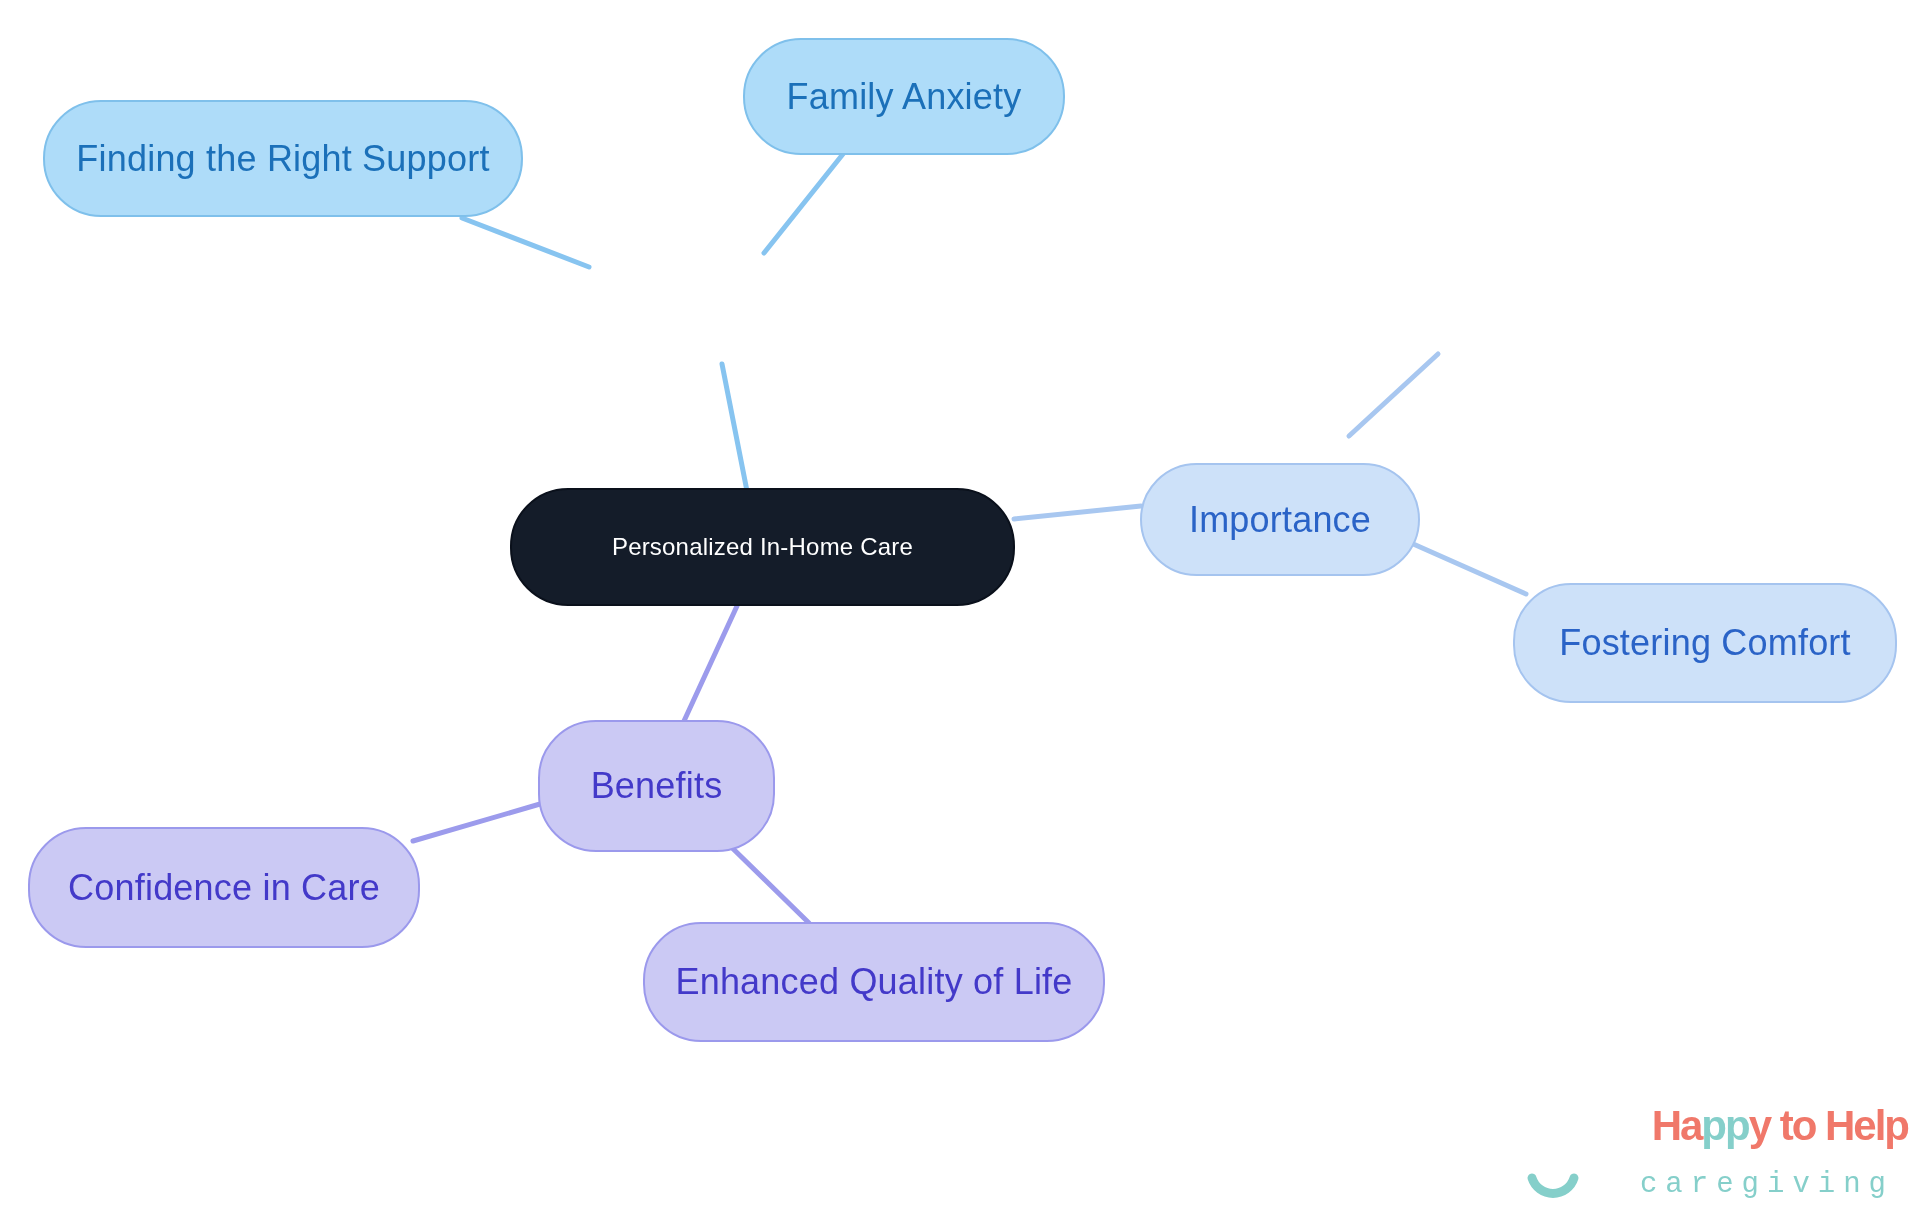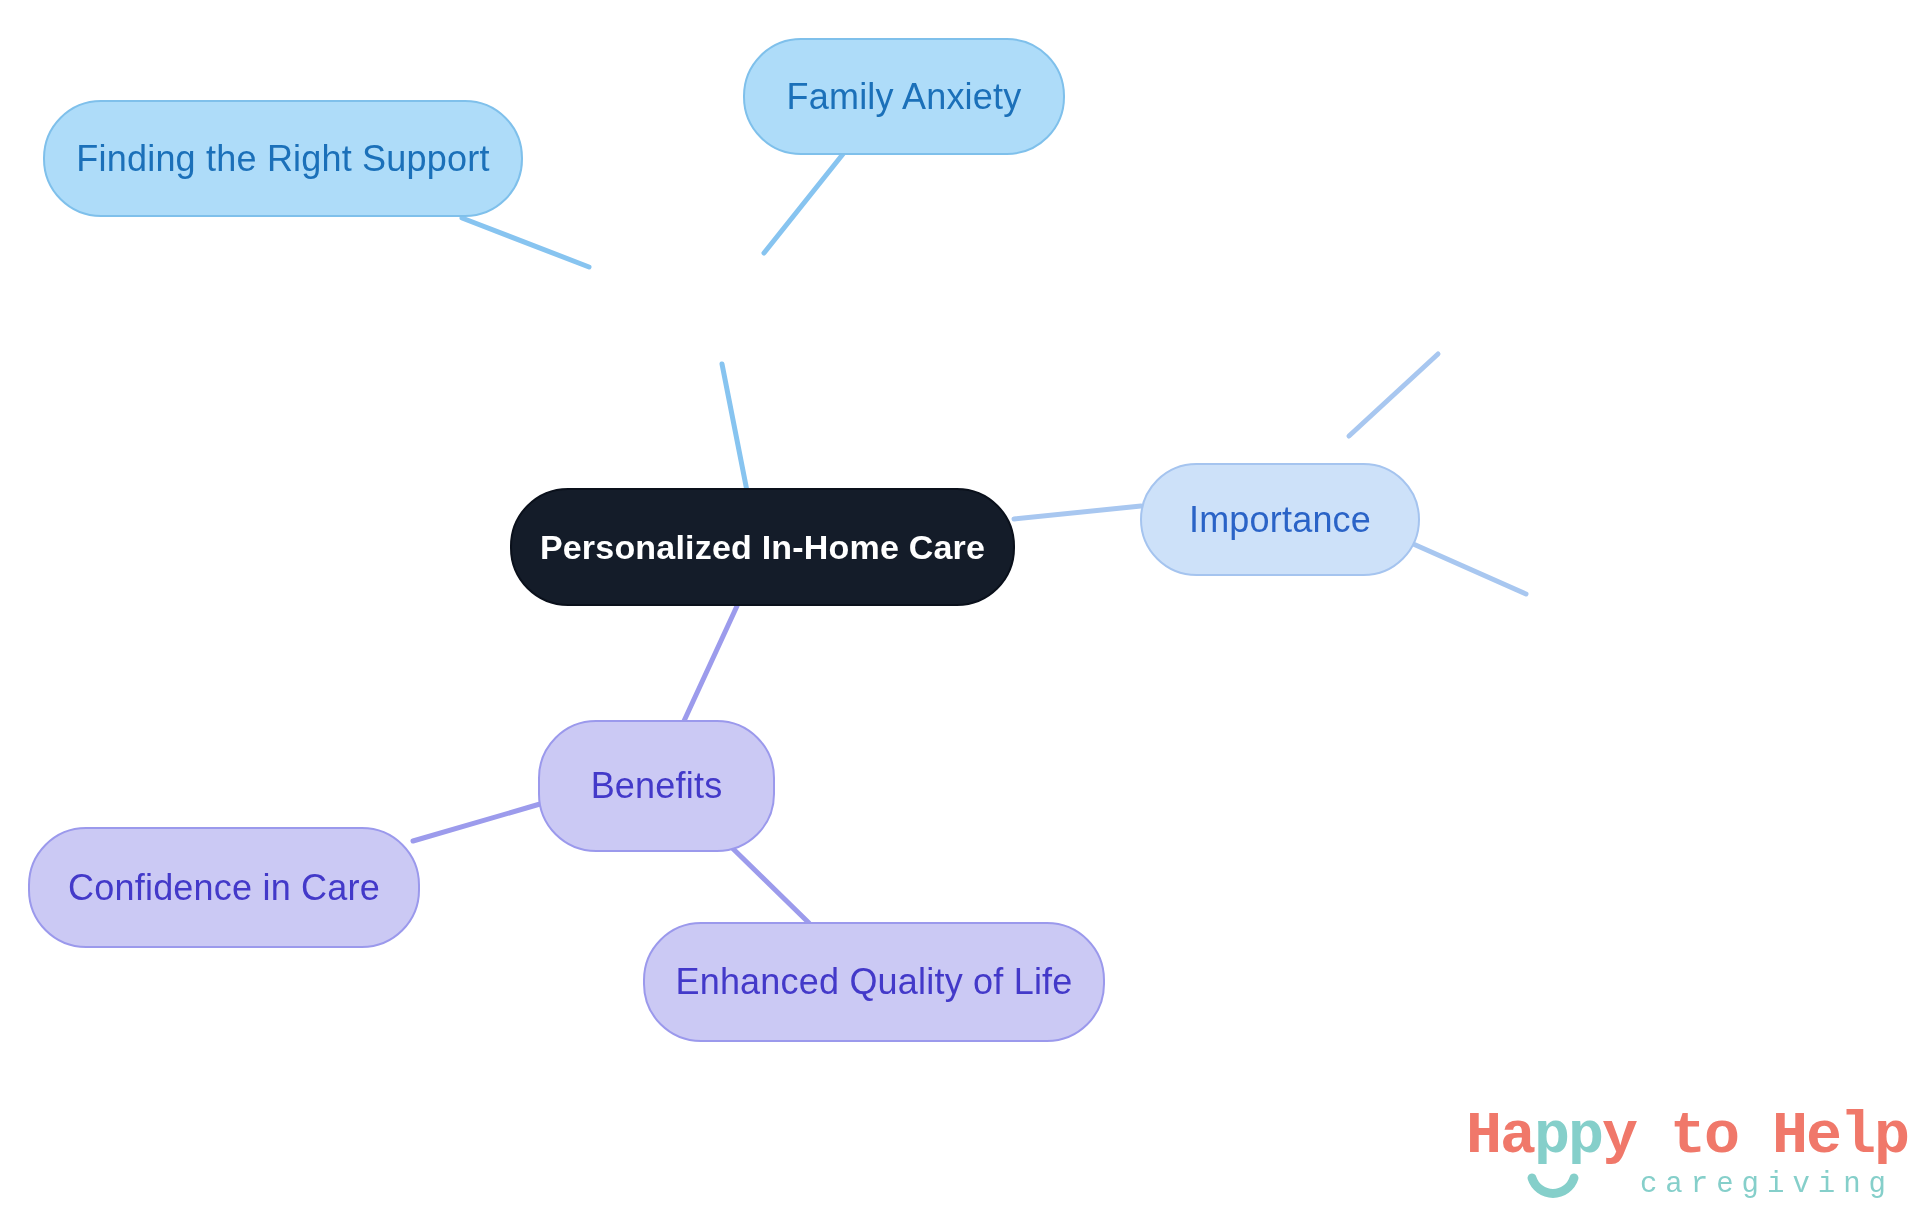--- a/index.html
+++ b/index.html
@@ -34,42 +34,41 @@
     font-size: 36px;
     letter-spacing: 0.2px;
     white-space: nowrap;
     cursor: pointer;
     z-index: 2;
   }
   .node .node-label {
     pointer-events: none;
   }
   .node.central {
-    font-size: 34px;
-    font-weight: bold;
+    font-size: 24px;
   }
   
   .logo {
     position: absolute;
     left: 1408px;
     top: 1100px;
     width: 510px;
     height: 112px;
     z-index: 3;
   }
   .logo-main {
     position: absolute;
     top: 2px;
     right: 10px;
-    font-size: 60px;
+    font-size: 42px;
     font-weight: 800;
     letter-spacing: -2px;
     line-height: 1.15;
     white-space: nowrap;
-    font-family: Liberation Mono, monospace;
+    font-family: Liberation Sans, sans-serif;
     text-align: right;
   }
   .logo-main .coral { color: var(--coral, #F0786A); }
   .logo-main .teal  { color: var(--teal, #85CFCA); }
   .logo-smile {
     position: absolute;
     left: 118px;
     top: 72px;
   }
   .logo-tagline {
@@ -105,20 +104,23 @@
     </div>
   <div class="node" style="left: 743px; top: 38px; width: 322px; height: 117px; background: rgb(174, 220, 249); border-color: rgb(127, 192, 235); color: rgb(27, 112, 185);">
       <span class="node-label">Family Anxiety</span>
     </div>
   <div class="node" style="left: 43px; top: 100px; width: 480px; height: 117px; background: rgb(174, 220, 249); border-color: rgb(127, 192, 235); color: rgb(27, 112, 185);">
       <span class="node-label">Finding the Right Support</span>
     </div>
   <div class="node" style="left: 1140px; top: 463px; width: 280px; height: 113px; background: rgb(205, 225, 249); border-color: rgb(165, 196, 239); color: rgb(42, 99, 199);">
       <span class="node-label">Importance</span>
     </div>
+  <div class="node" style="left: 1513px; top: 583px; width: 384px; height: 120px; background: rgb(205, 225, 249); border-color: rgb(165, 196, 239); color: rgb(42, 99, 199);">
+      <span class="node-label">Fostering Comfort</span>
+    </div>
   <div class="node" style="left: 538px; top: 720px; width: 237px; height: 132px; background: rgb(203, 201, 244); border-color: rgb(155, 153, 236); color: rgb(67, 57, 201);">
       <span class="node-label">Benefits</span>
     </div>
   <div class="node" style="left: 28px; top: 827px; width: 392px; height: 121px; background: rgb(203, 201, 244); border-color: rgb(155, 153, 236); color: rgb(67, 57, 201);">
       <span class="node-label">Confidence in Care</span>
     </div>
   <div class="node" style="left: 643px; top: 922px; width: 462px; height: 120px; background: rgb(203, 201, 244); border-color: rgb(155, 153, 236); color: rgb(67, 57, 201);">
       <span class="node-label">Enhanced Quality of Life</span>
     </div>
 

